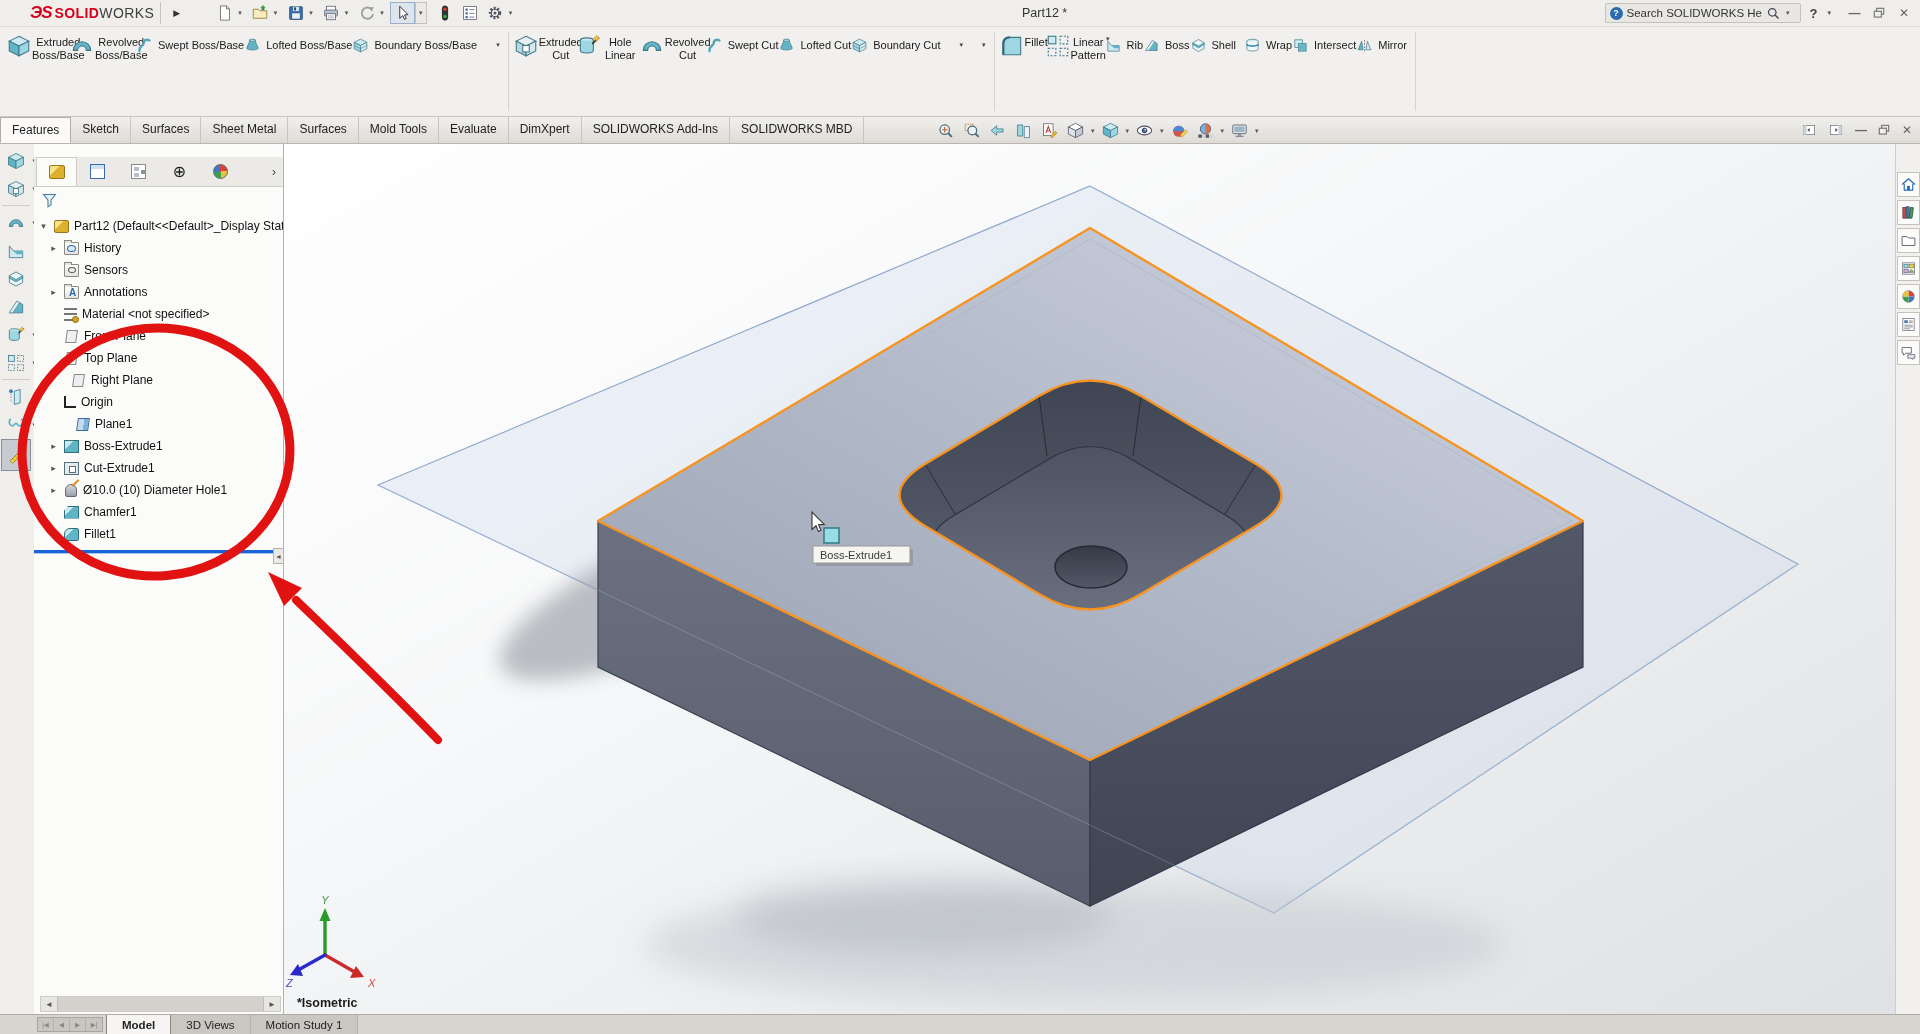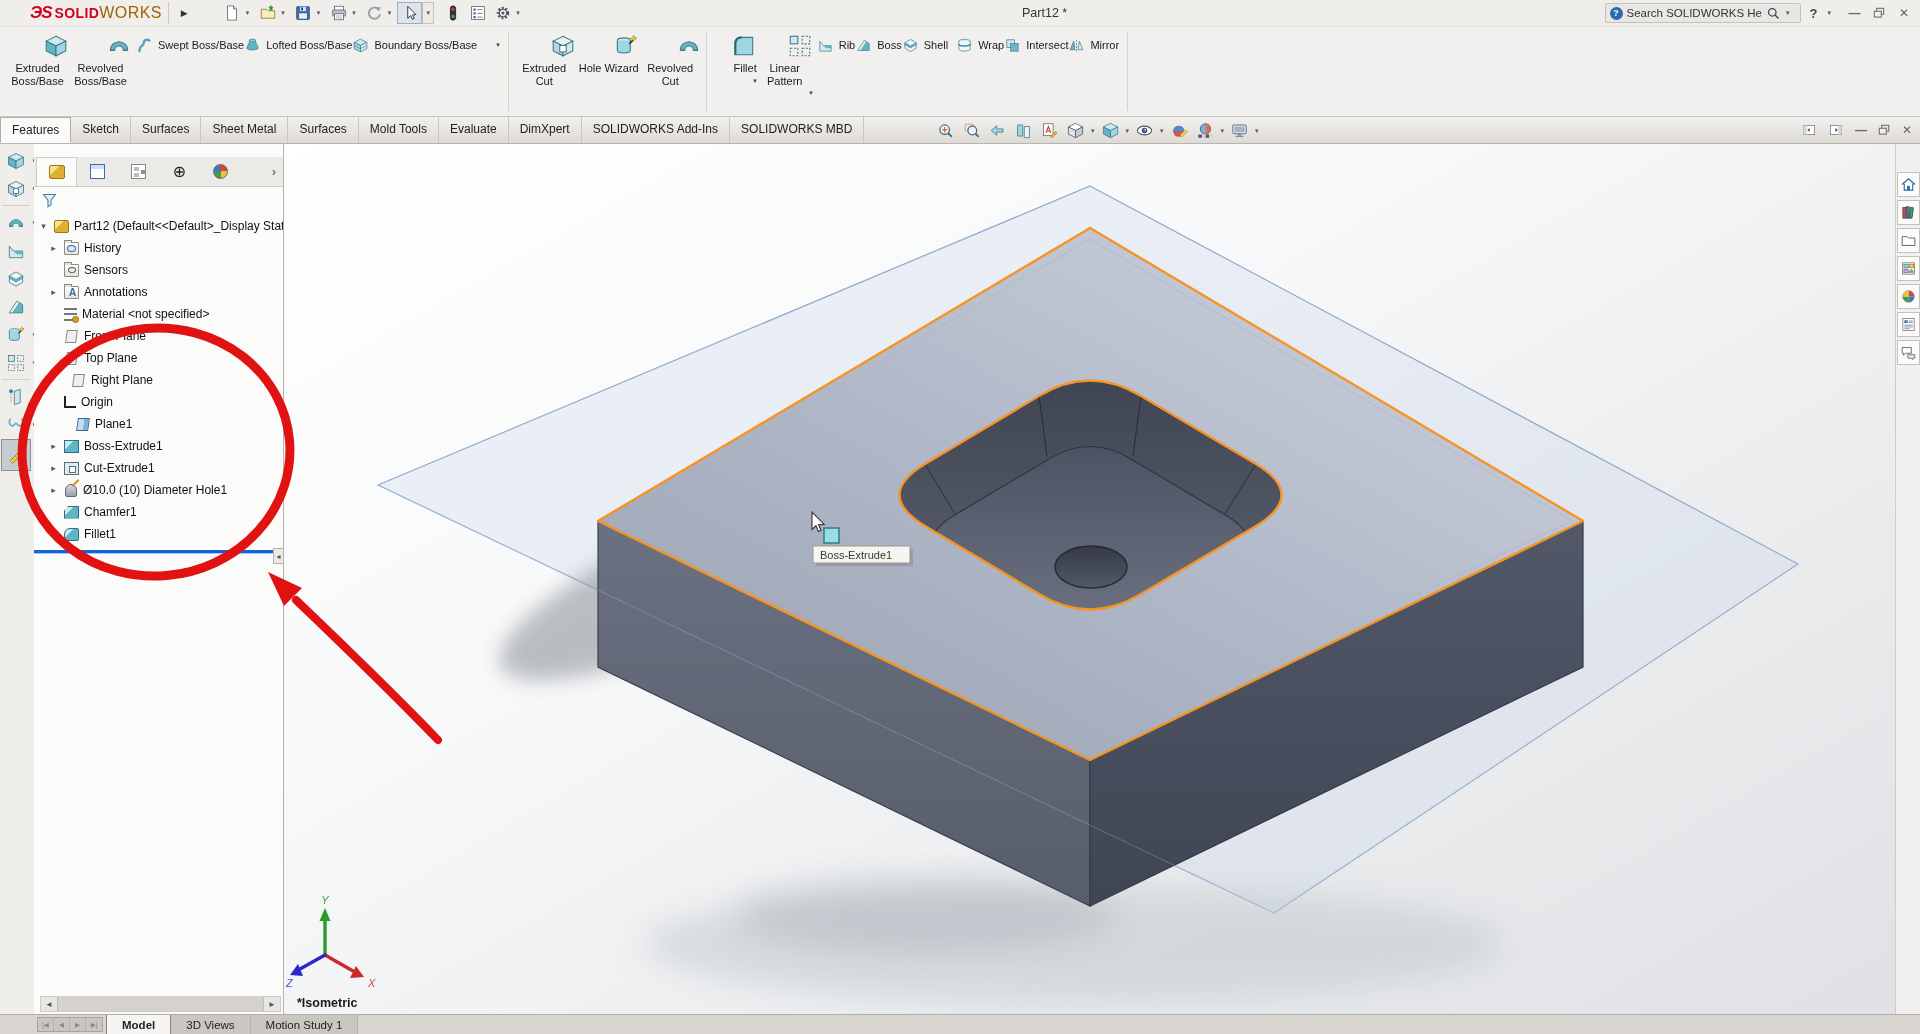--- a/index.html
+++ b/index.html
@@ -6,21 +6,21 @@
 html,body{width:1920px;height:1034px;overflow:hidden}
 body{font-family:"Liberation Sans",sans-serif;font-size:12px;color:#222;background:#f0eeeb;position:relative}
 svg{display:block}
 #symdefs{position:absolute;width:0;height:0;overflow:hidden}
 
 
 #titlebar{position:absolute;top:0;left:0;right:0;height:27px;background:#f0eeeb;display:flex;align-items:center;border-bottom:1px solid #e2dfda}
 .logo{display:flex;align-items:baseline;margin-left:30px;white-space:nowrap}
 .logo .mark{font-size:17px;font-weight:bold;font-style:italic;color:#d6001c;letter-spacing:-1px}
 .logo .bold{font-size:14px;font-weight:bold;color:#d6001c;margin-left:3px;letter-spacing:.4px}
-.logo .light{font-size:16px;color:#a16207;letter-spacing:.4px}
+.logo .light{font-size:14px;color:#404040;letter-spacing:.4px}
 .vsep{width:1px;height:22px;background:#c9c6c1;margin:0 6px}
 .flyout{font-size:9px;color:#333;margin:0 6px}
 .tbgroup{display:flex;align-items:center;margin-left:26px}
 .tbtn{width:25px;height:22px;display:flex;align-items:center;justify-content:center;border:1px solid transparent}
 .tbtn svg{width:18px;height:18px}
 .tbtn.pressed{background:#dde4ec;border:1px solid #9ab0c8}
 .tdd{font-size:7px;color:#555;margin:0 6px 0 1px}
 .ddbox{width:12px;height:22px;display:flex;align-items:center;justify-content:center;border:1px solid #c5c2bd;background:#eceae6;font-size:7px;color:#555;margin-right:6px}
 .doctitle{position:absolute;left:1022px;top:6px;font-size:12.5px;color:#333}
 .tright{margin-left:auto;display:flex;align-items:center;margin-right:8px;gap:9px}
@@ -28,21 +28,21 @@
 .qcirc{width:13px;height:13px;border-radius:50%;background:#2a6ab0;color:#fff;font-size:9px;font-weight:bold;display:flex;align-items:center;justify-content:center;flex:none}
 .stext{font-size:11.5px;color:#333;flex:1;white-space:nowrap;overflow:hidden}
 .helpq{font-size:13px;font-weight:bold;color:#444}
 .winbtn{color:#666;font-size:12px;display:flex;align-items:center;justify-content:center;width:16px;height:18px}
 .minglyph{font-weight:bold;color:#666;letter-spacing:-1px}
 
 
 #ribbon{position:absolute;top:27px;left:0;right:0;height:90px;background:#f1f0ee;border-bottom:1px solid #c9c6c1;display:flex;align-items:stretch;padding-left:6px}
 .rgroup{display:flex;align-items:stretch}
 .rsep{width:1px;background:#d6d3cd;margin:5px 4px}
-.rbig{width:63px;display:flex;flex-direction:column;align-items:flex-end;padding-top:6px}
+.rbig{width:63px;display:flex;align-items:flex-start;padding-top:6px}
 .rbig svg{width:26px;height:26px;flex:none}
 .rbig .lbl{font-size:11px;line-height:12.5px;text-align:center;margin-top:3px;color:#1a1a1a}
 .rbig .bdd{font-size:7px;color:#444;margin-top:2px}
 .rbig.active{background:#c6cbd1;border:1px solid #8a9098;padding-top:5px}
 .rstack{display:flex;flex-direction:row;padding:5px 4px 0 4px}
 .rrow{display:flex;align-items:center;gap:5px;height:26px;font-size:11px;white-space:nowrap;color:#1a1a1a}
 .rrow svg{width:17px;height:17px;flex:none}
 .rrow .sdd{font-size:7px;color:#444;margin-left:14px}
 
 
@@ -507,27 +507,49 @@
     <div class="rbig">
       <svg>
           <use href="#sy-cubecut"></use>
         </svg>
       <div class="lbl">Extruded Cut</div>
     </div>
     <div class="rbig">
       <svg>
           <use href="#sy-holewiz"></use>
         </svg>
-      <div class="lbl">Hole Wizard</div>
+      <div class="lbl">Hole Linear</div>
     </div>
     <div class="rbig">
       <svg>
           <use href="#sy-revolve"></use>
         </svg>
       <div class="lbl">Revolved Cut</div>
+    </div>
+    <div class="rstack">
+      <div class="rrow">
+          <svg>
+            <use href="#sy-swept"></use>
+          </svg>
+          <span>Swept Cut</span>
+        </div>
+      <div class="rrow">
+          <svg>
+            <use href="#sy-loft"></use>
+          </svg>
+          <span>Lofted Cut</span>
+        </div>
+      <div class="rrow">
+          <svg>
+            <use href="#sy-boundary"></use>
+          </svg>
+          <span>Boundary Cut</span>
+          <span class="sdd">▾</span>
+          <span class="sdd">▾</span>
+        </div>
     </div>
   </div>
   <div class="rsep"></div>
   <div class="rgroup">
     <div class="rbig" style="width:46px">
       <svg>
           <use href="#sy-fillet"></use>
         </svg>
       <div class="lbl">Fillet</div>
       <div class="bdd">▾</div>

